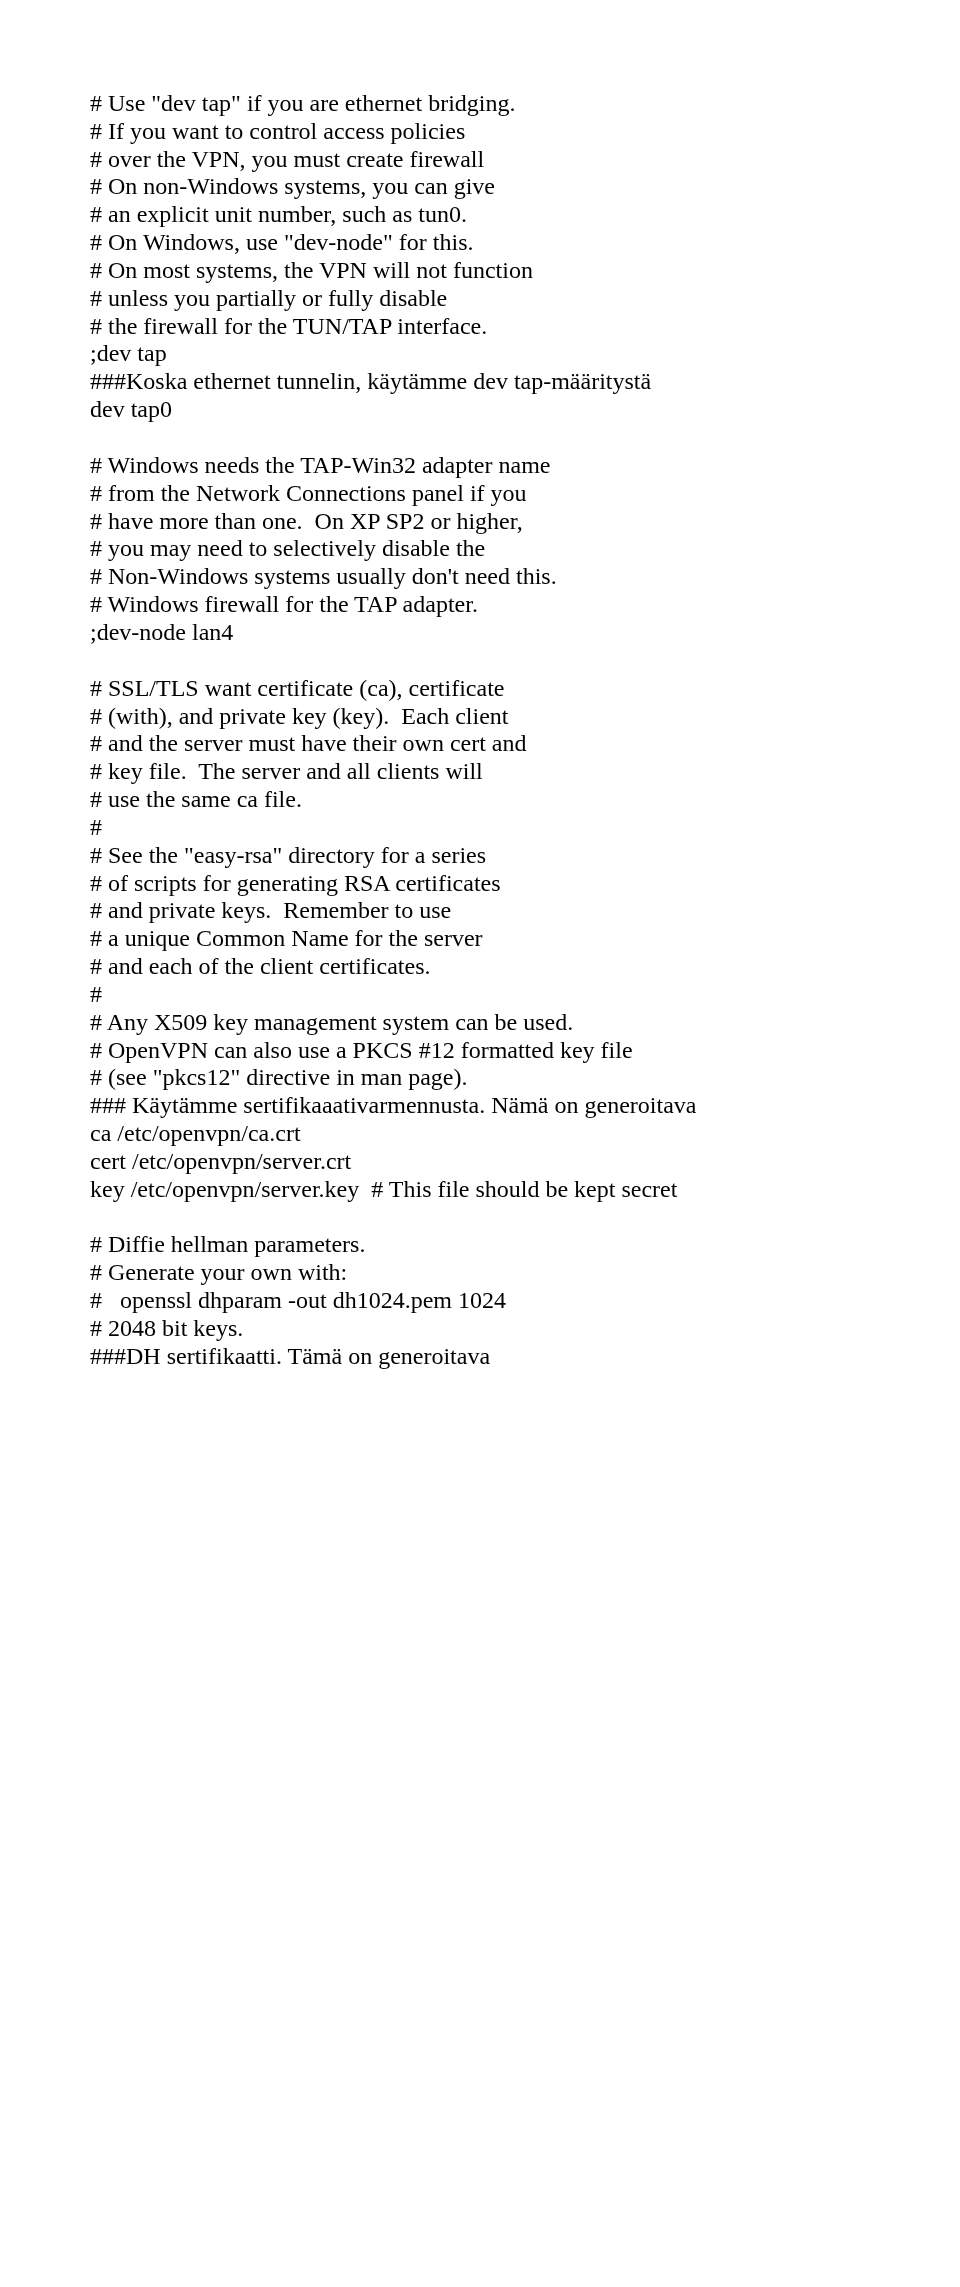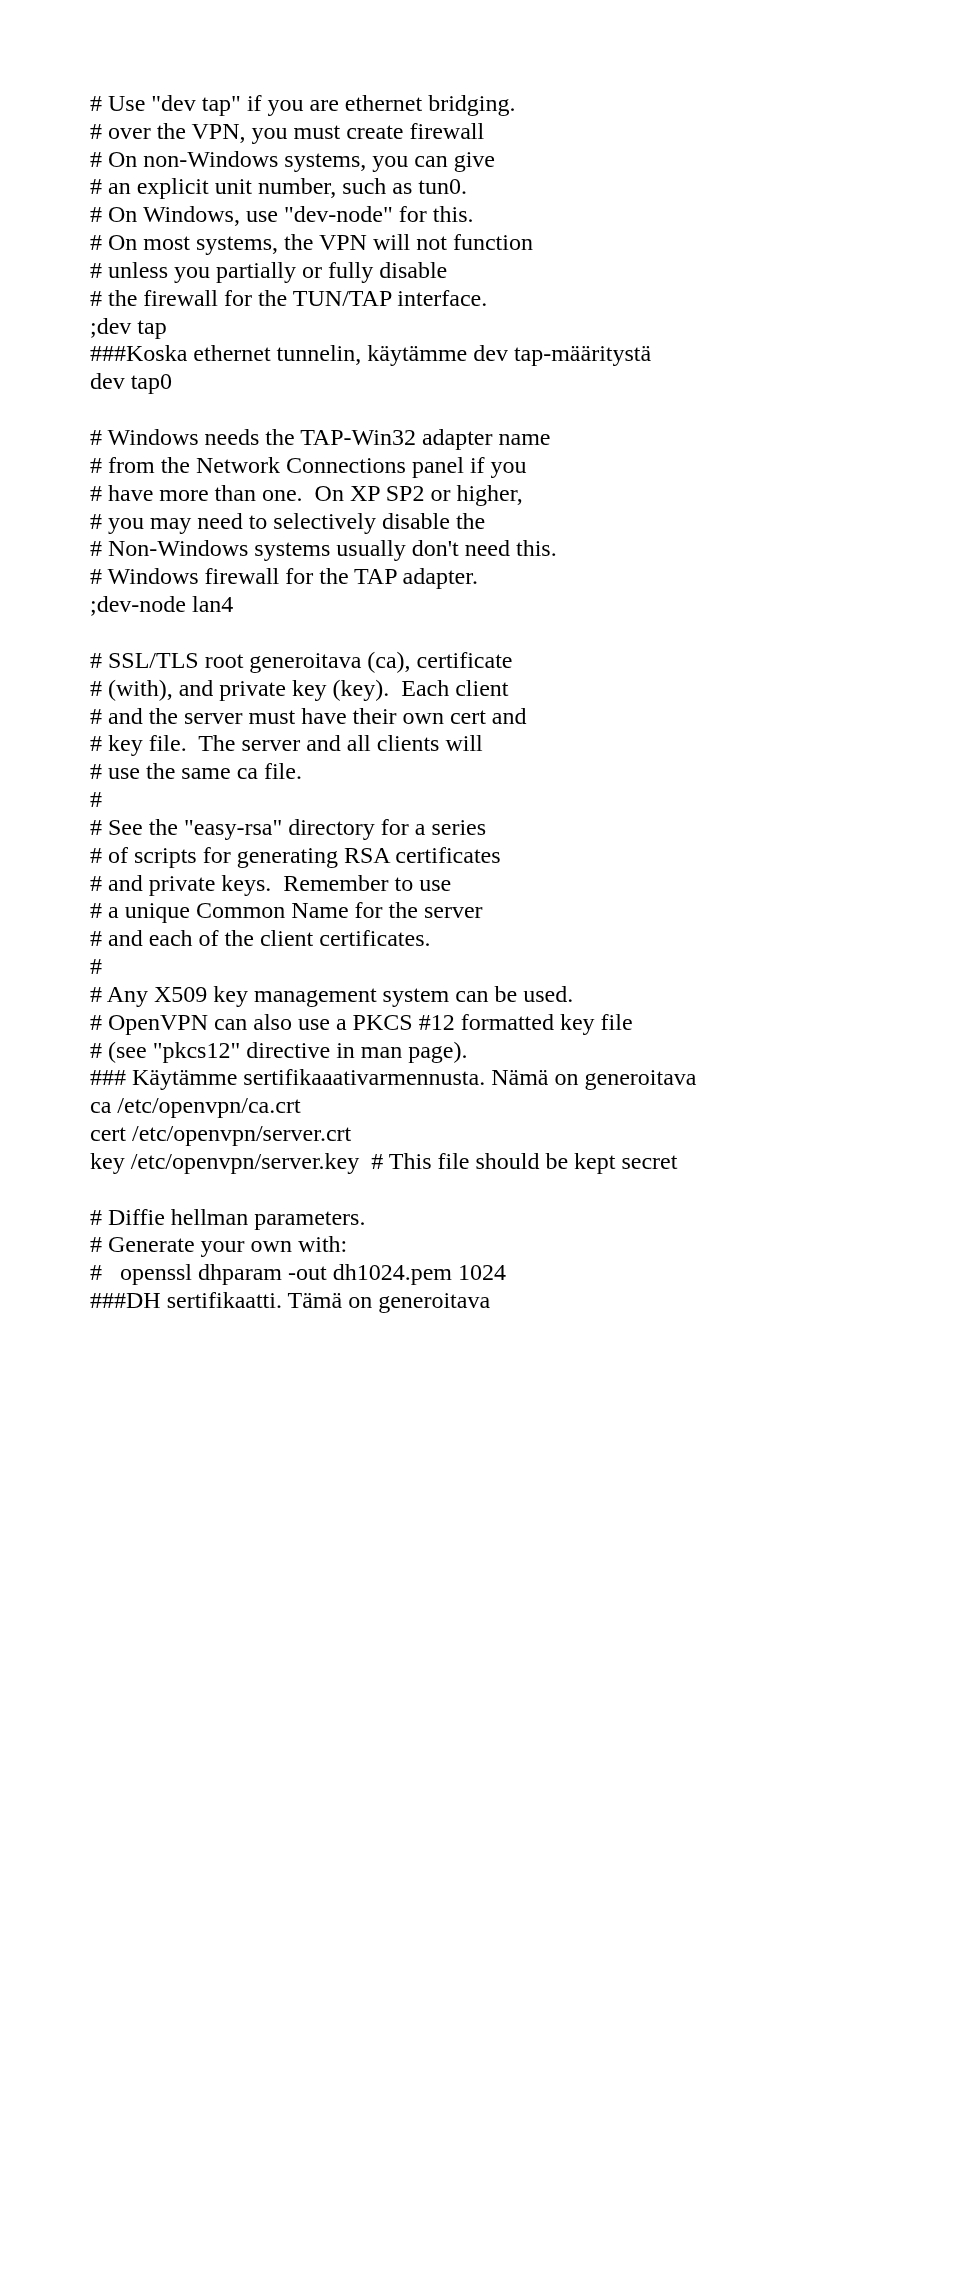--- a/index.html
+++ b/index.html
@@ -18,40 +18,41 @@
   }
   .gap {
     height: 28px;
   }
 </style>
 </head>
 <body>
 
 <div id="content">
     <div class="line"># Use "dev tap" if you are ethernet bridging.</div>
+    <div class="line"># If you want to control access policies</div>
     <div class="line"># over the VPN, you must create firewall</div>
     <div class="line"># On non-Windows systems, you can give</div>
     <div class="line"># an explicit unit number, such as tun0.</div>
     <div class="line"># On Windows, use "dev-node" for this.</div>
     <div class="line"># On most systems, the VPN will not function</div>
     <div class="line"># unless you partially or fully disable</div>
     <div class="line"># the firewall for the TUN/TAP interface.</div>
     <div class="line">;dev tap</div>
     <div class="line">###Koska ethernet tunnelin, käytämme dev tap-määritystä</div>
     <div class="line">dev tap0</div>
     <div class="gap"></div>
     <div class="line"># Windows needs the TAP-Win32 adapter name</div>
     <div class="line"># from the Network Connections panel if you</div>
     <div class="line"># have more than one.  On XP SP2 or higher,</div>
     <div class="line"># you may need to selectively disable the</div>
     <div class="line"># Non-Windows systems usually don't need this.</div>
     <div class="line"># Windows firewall for the TAP adapter.</div>
     <div class="line">;dev-node lan4</div>
     <div class="gap"></div>
-    <div class="line"># SSL/TLS root generoitava (ca), certificate</div>
+    <div class="line"># SSL/TLS want certificate (ca), certificate</div>
     <div class="line"># (with), and private key (key).  Each client</div>
     <div class="line"># and the server must have their own cert and</div>
     <div class="line"># key file.  The server and all clients will</div>
     <div class="line"># use the same ca file.</div>
     <div class="line">#</div>
     <div class="line"># See the "easy-rsa" directory for a series</div>
     <div class="line"># of scripts for generating RSA certificates</div>
     <div class="line"># and private keys.  Remember to use</div>
     <div class="line"># a unique Common Name for the server</div>
     <div class="line"># and each of the client certificates.</div>
@@ -60,14 +61,15 @@
     <div class="line"># OpenVPN can also use a PKCS #12 formatted key file</div>
     <div class="line"># (see "pkcs12" directive in man page).</div>
     <div class="line">### Käytämme sertifikaaativarmennusta. Nämä on generoitava</div>
     <div class="line">ca /etc/openvpn/ca.crt</div>
     <div class="line">cert /etc/openvpn/server.crt</div>
     <div class="line">key /etc/openvpn/server.key  # This file should be kept secret</div>
     <div class="gap"></div>
     <div class="line"># Diffie hellman parameters.</div>
     <div class="line"># Generate your own with:</div>
     <div class="line">#   openssl dhparam -out dh1024.pem 1024</div>
+    <div class="line"># 2048 bit keys.</div>
     <div class="line">###DH sertifikaatti. Tämä on generoitava</div>
   </div>
 
 </body></html>

